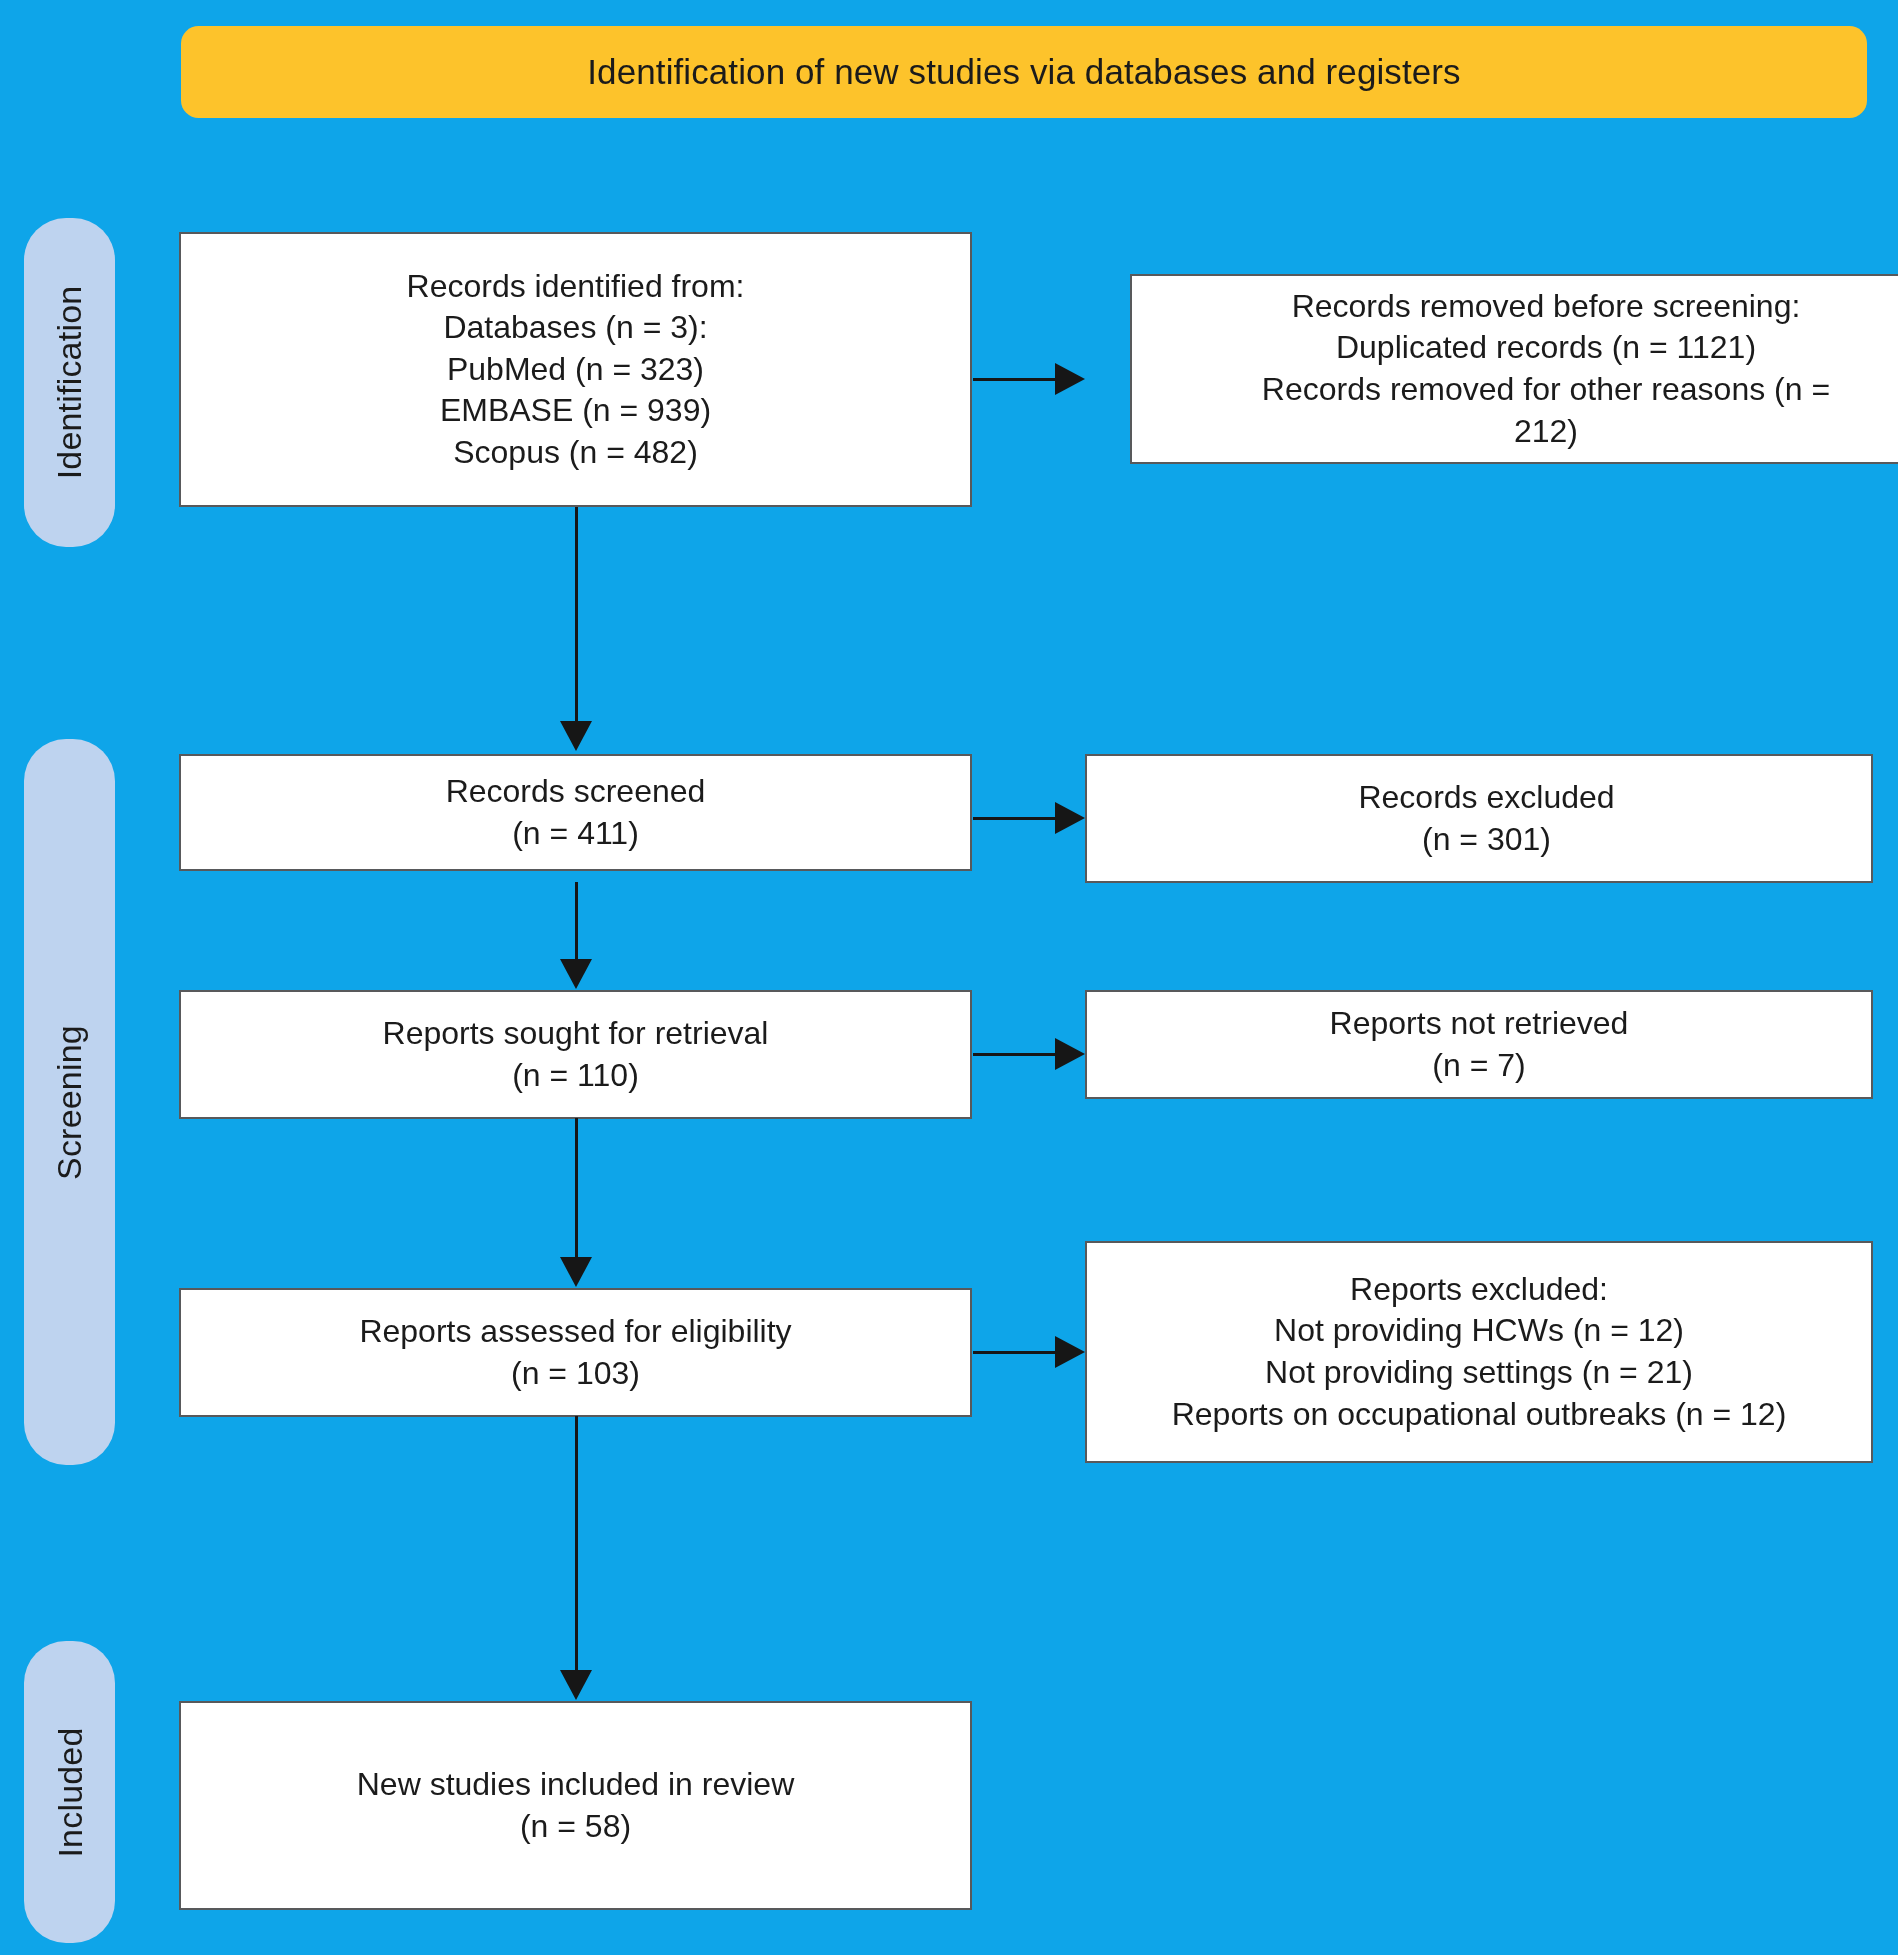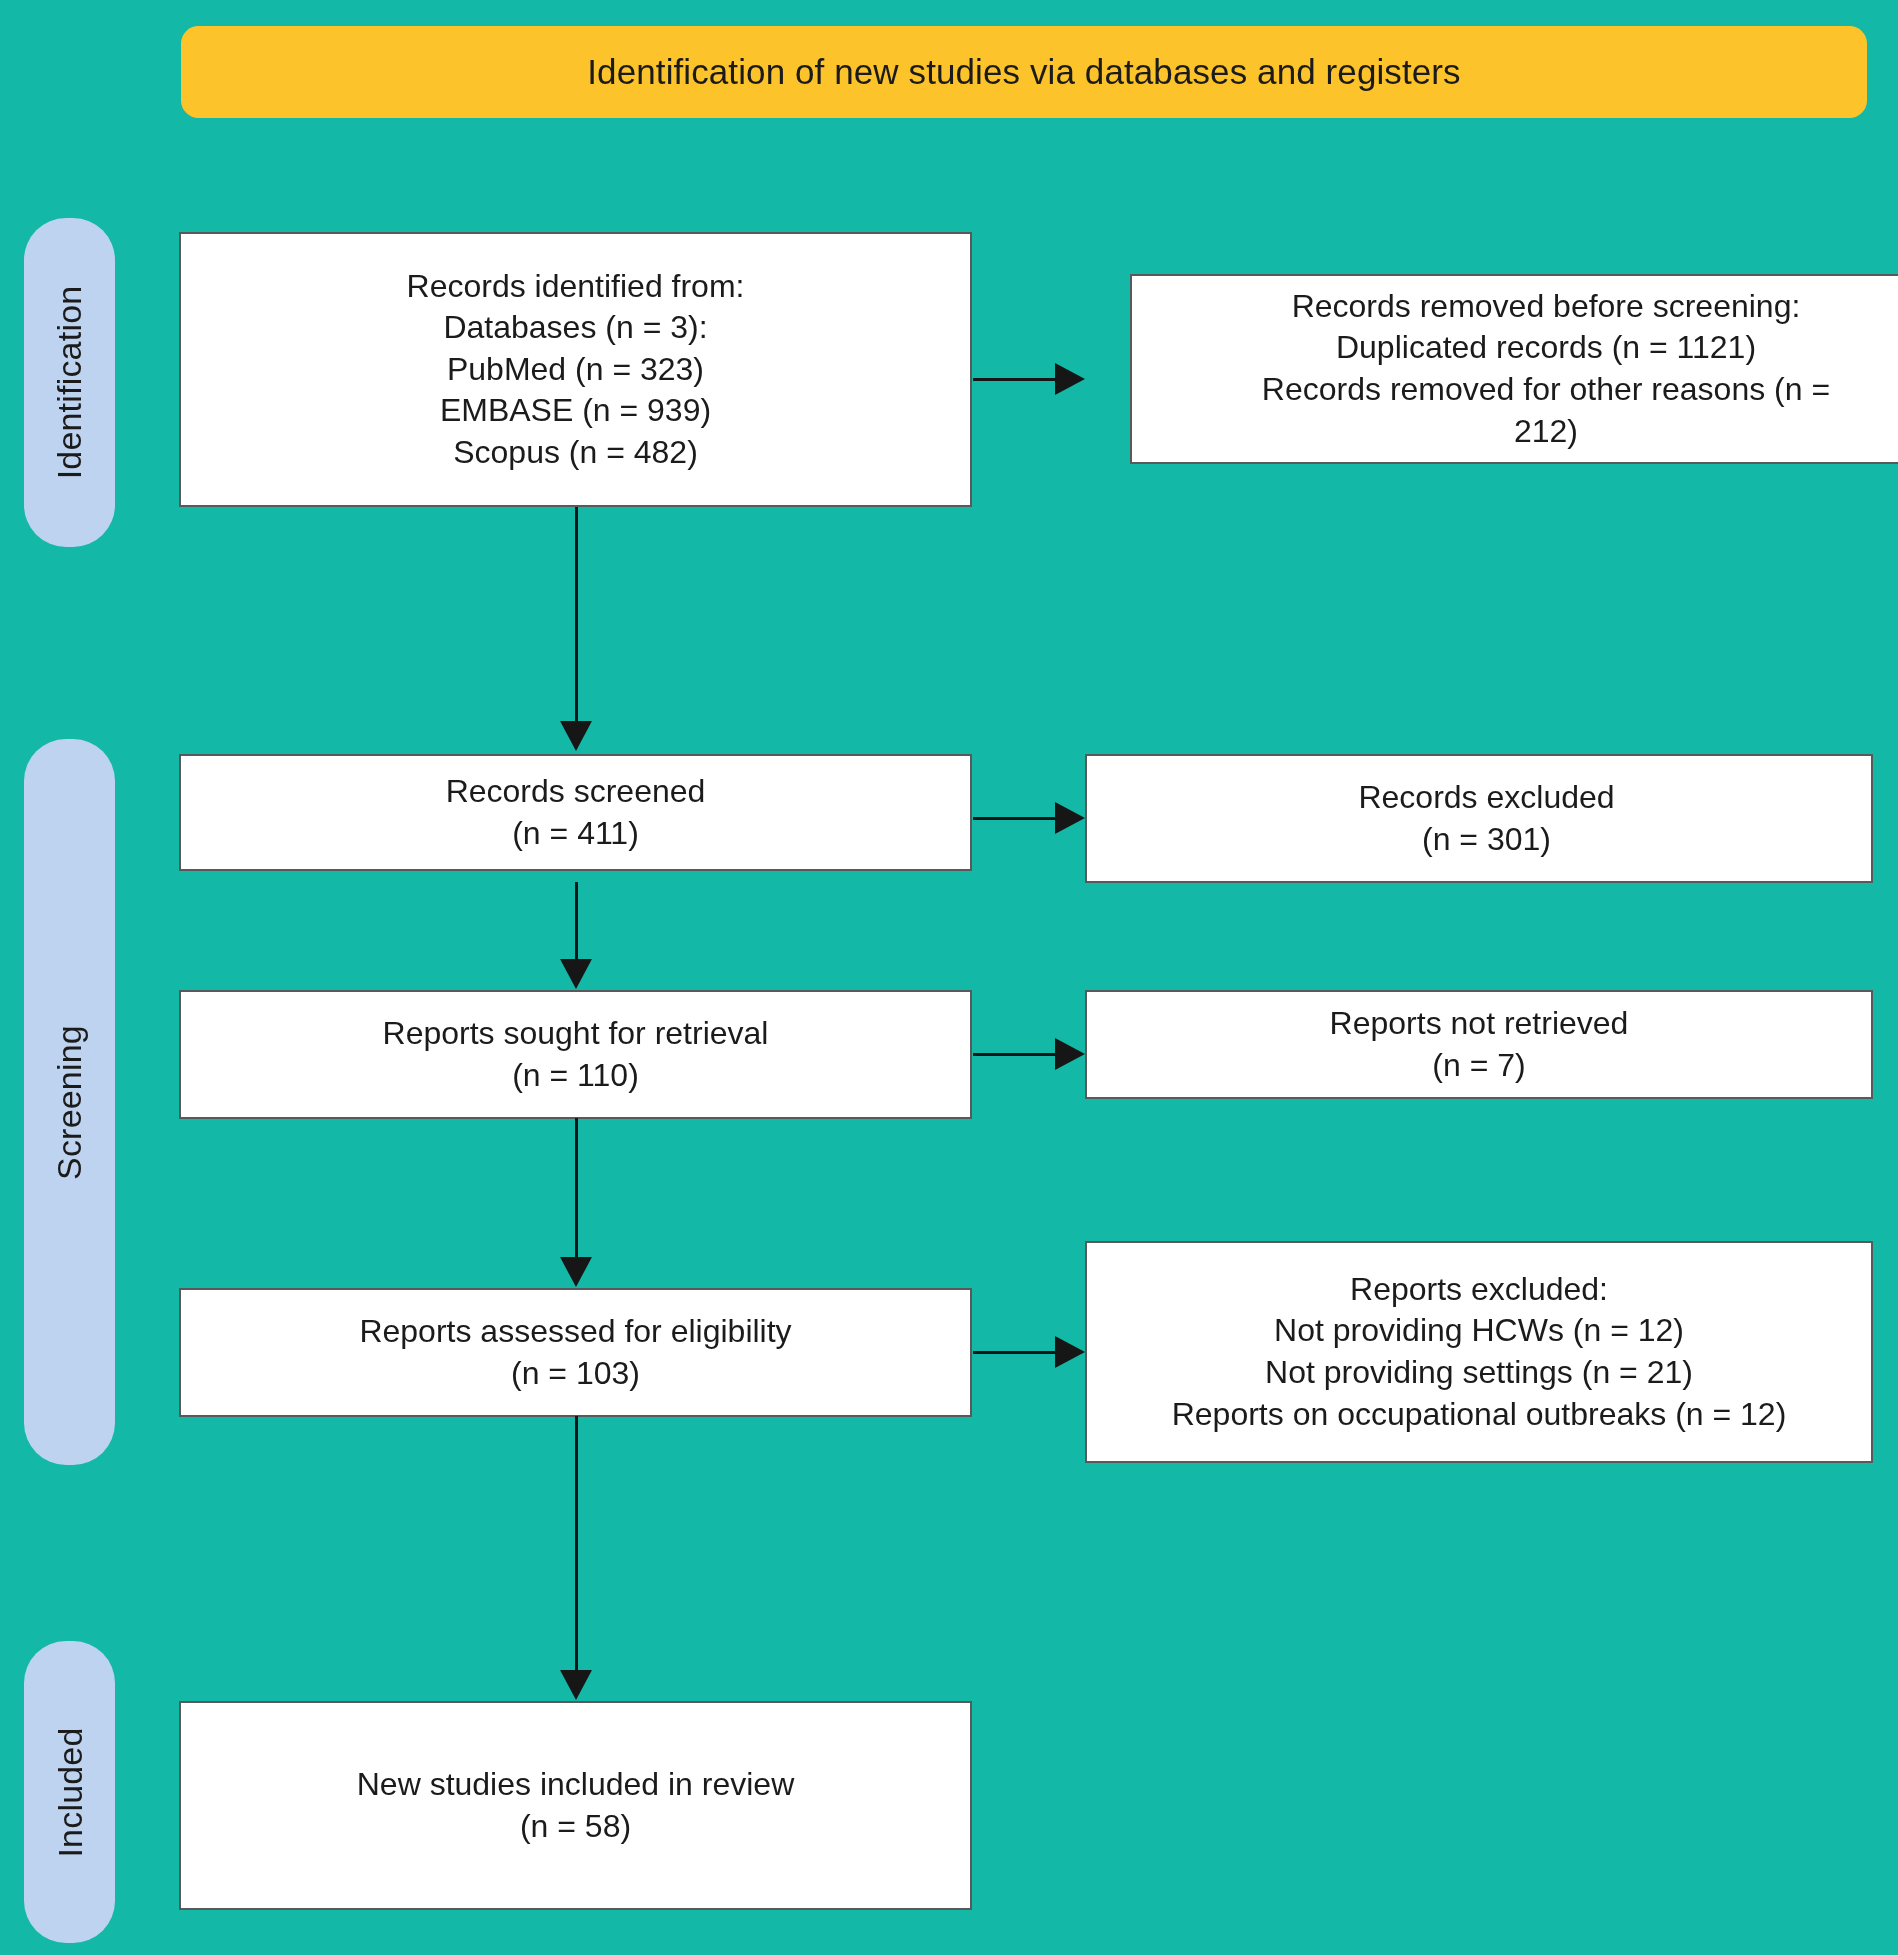--- a/index.html
+++ b/index.html
@@ -9,21 +9,21 @@
   }
   body {
     font-family: "Liberation Sans", sans-serif;
     -webkit-font-smoothing: antialiased;
   }
 
   #page {
     position: relative;
     width: 1898px;
     height: 1955px;
-    background: #14b8a6;
+    background: #0ea5e9;
     overflow: hidden;
   }
 
   
   .header-bar {
     position: absolute;
     left: 181px;
     top: 26px;
     width: 1686px;
     height: 92px;

